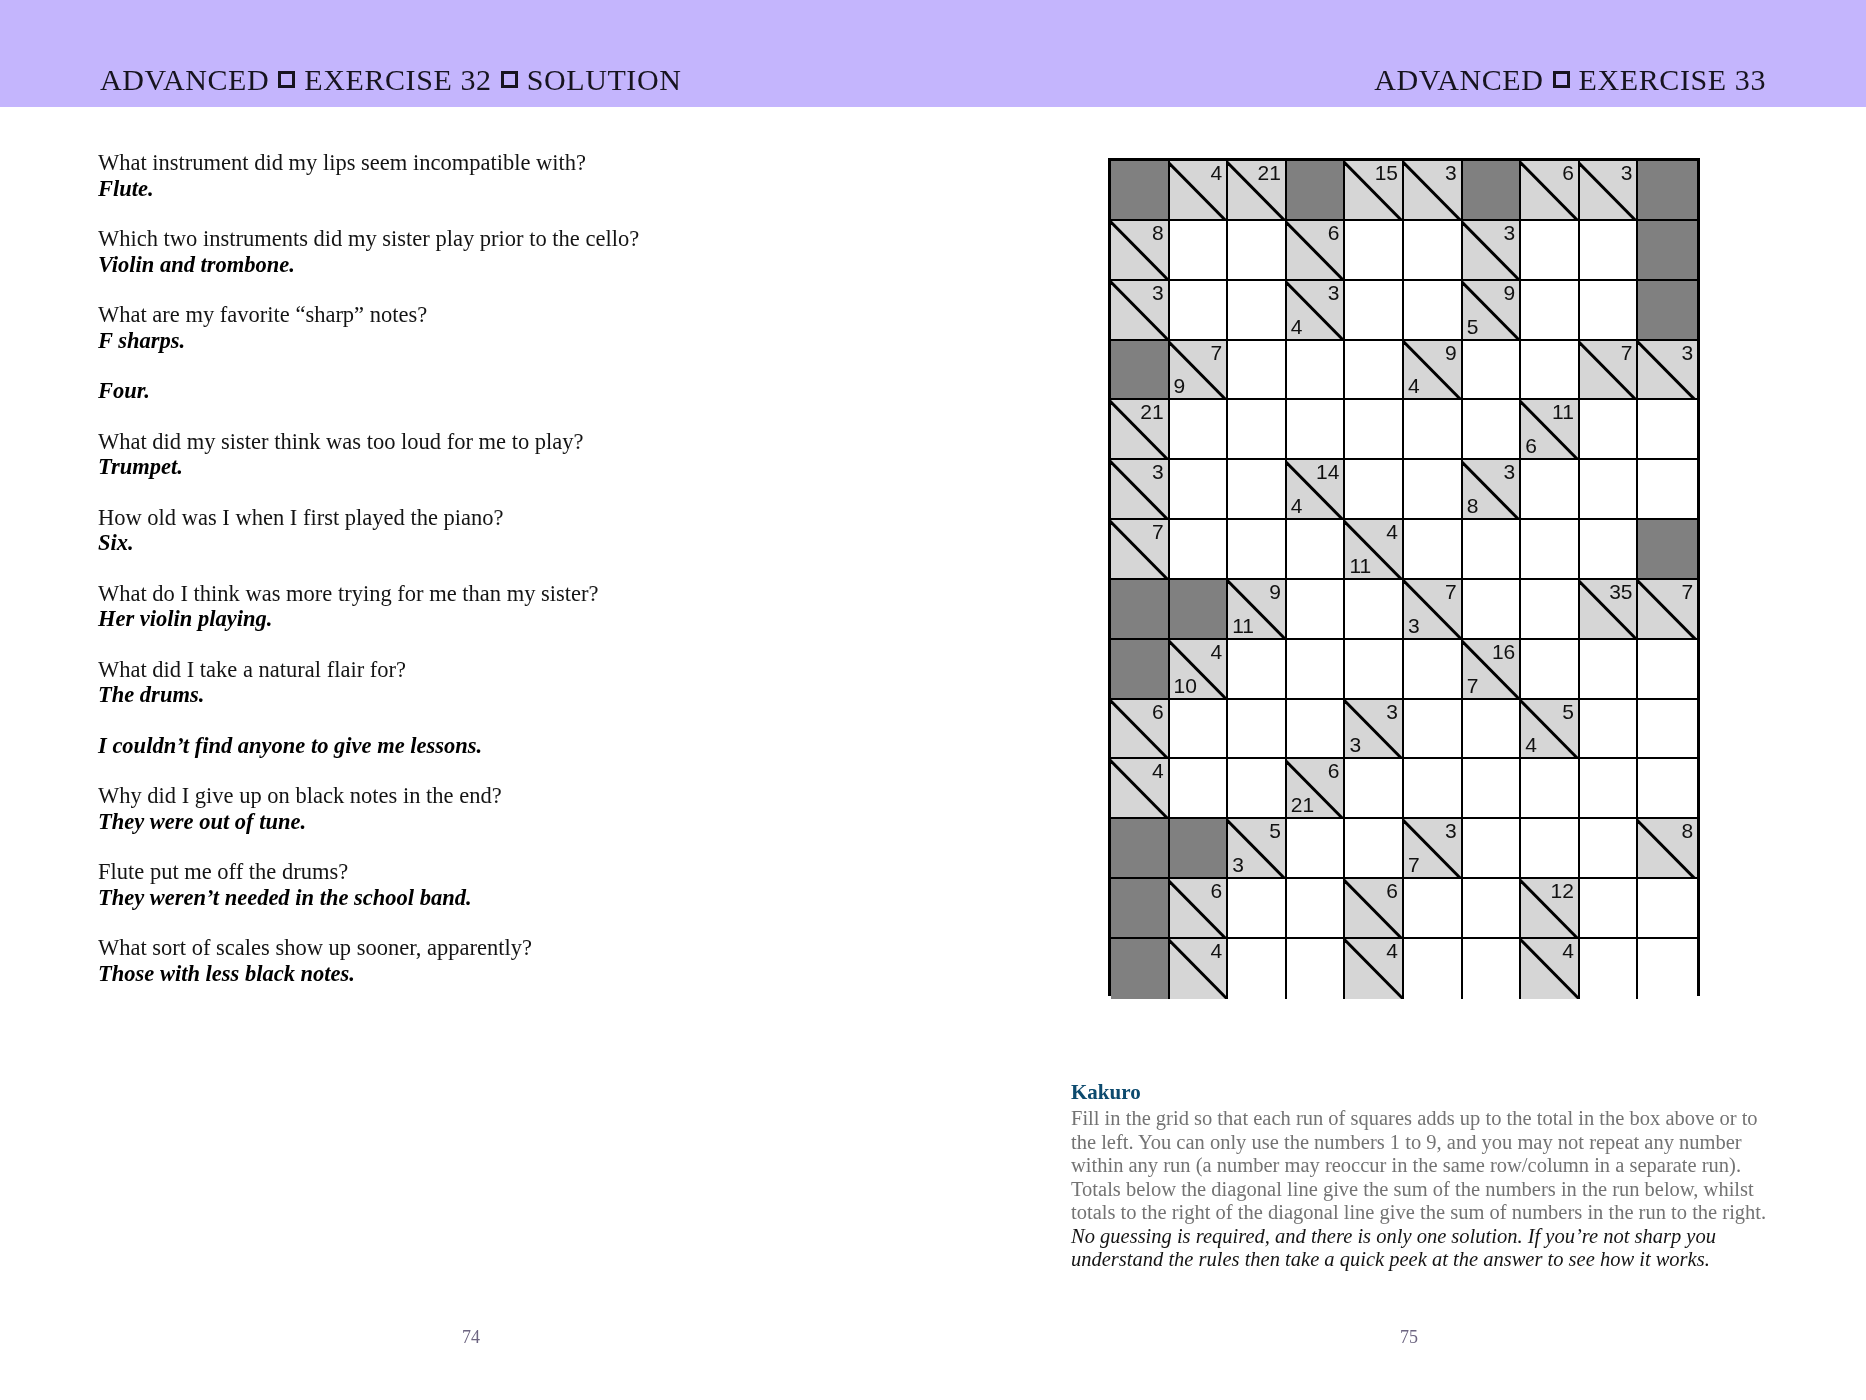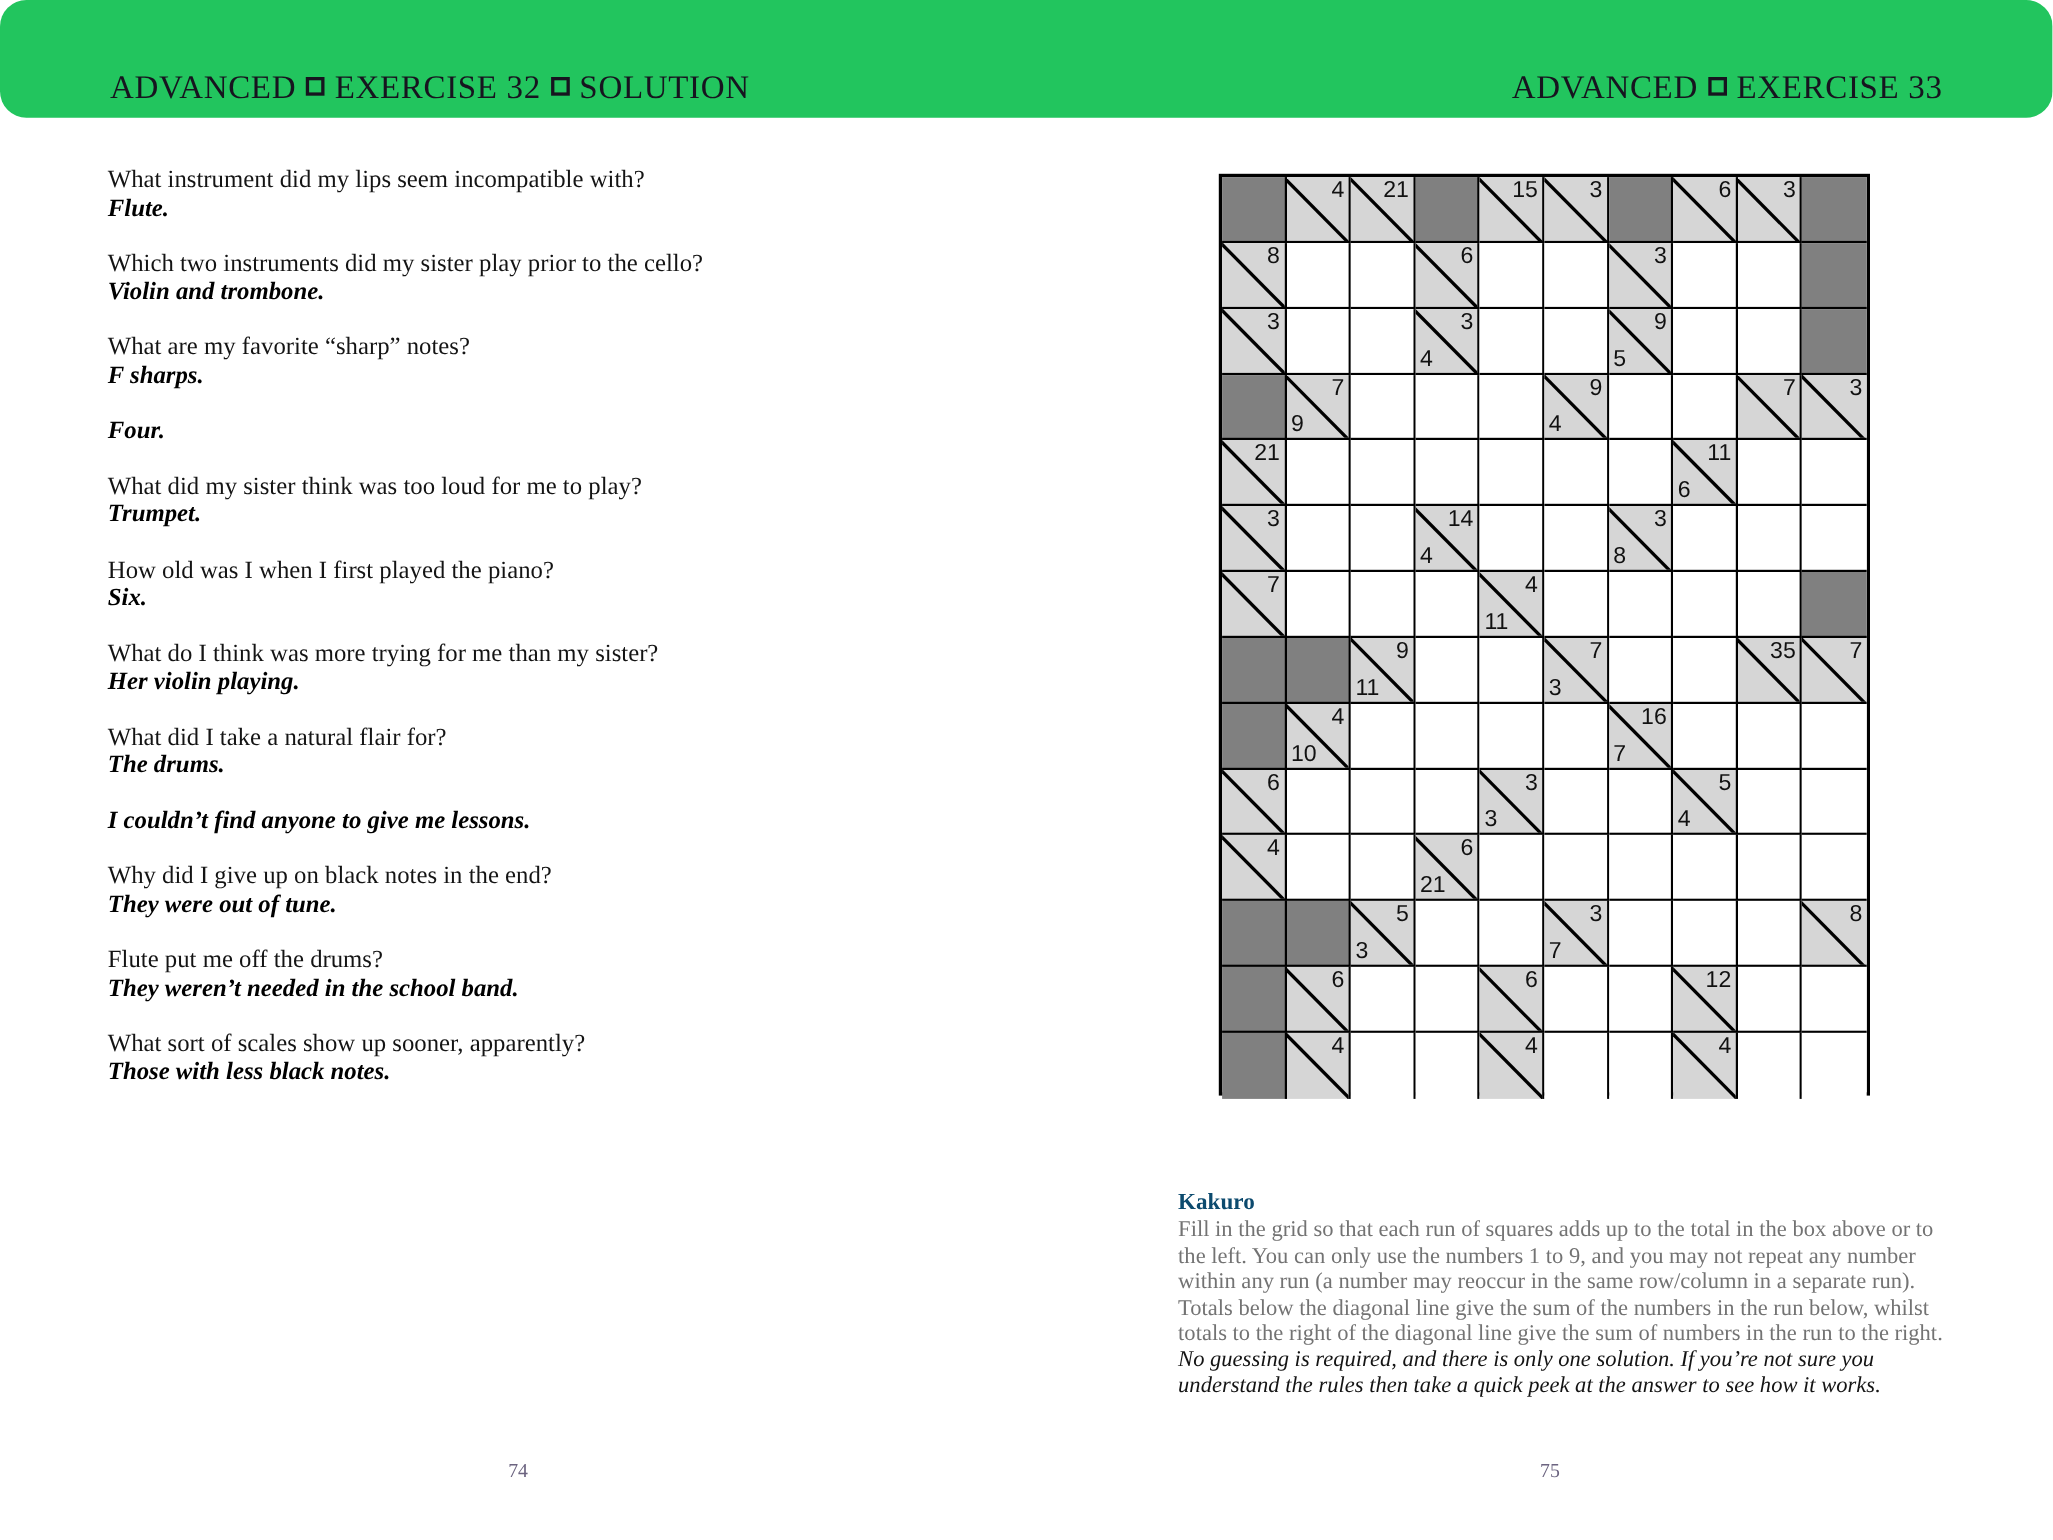--- a/index.html
+++ b/index.html
@@ -5,22 +5,21 @@
   html,body{margin:0;padding:0;}
   body{
     width:1866px;height:1400px;
     background:#ffffff;
     font-family:"Liberation Serif",serif;
     position:relative;
     overflow:hidden;
   }
   #header-bar{
     position:absolute;left:0;top:0;width:1866px;height:107px;
-    background:#22c55e;
-    border-radius:24px;
+    background:#c4b5fd;
   }
   #header-left{
     position:absolute;left:100px;top:63px;
     font-size:30px;letter-spacing:.6px;color:#17141f;font-weight:400;
     white-space:nowrap;
   }
   #header-right{
     position:absolute;right:100px;top:63px;
     font-size:30px;letter-spacing:.6px;color:#17141f;font-weight:400;
     white-space:nowrap;
@@ -460,17 +459,17 @@
         <span class="up">4</span>
       </div>
       <div class="kcell"></div>
       <div class="kcell"></div>
     </div>
   </div>
 
 <div id="kak-caption">
   <div id="kak-title">Kakuro</div>
   <p id="kak-body">Fill in the grid so that each run of squares adds up to the total in the box above or to the left. You can only use the numbers 1 to 9, and you may not repeat any number within any run (a number may reoccur in the same row/column in a separate run). Totals below the diagonal line give the sum of the numbers in the run below, whilst totals to the right of the diagonal line give the sum of numbers in the run to the right.</p>
-  <p id="kak-note">No guessing is required, and there is only one solution. If you’re not sure you understand the rules then take a quick peek at the answer to see how it works.</p>
+  <p id="kak-note">No guessing is required, and there is only one solution. If you’re not sharp you understand the rules then take a quick peek at the answer to see how it works.</p>
 </div>
 
 <div class="folio" id="folio-left">74</div>
 <div class="folio" id="folio-right">75</div>
 
 </body></html>

